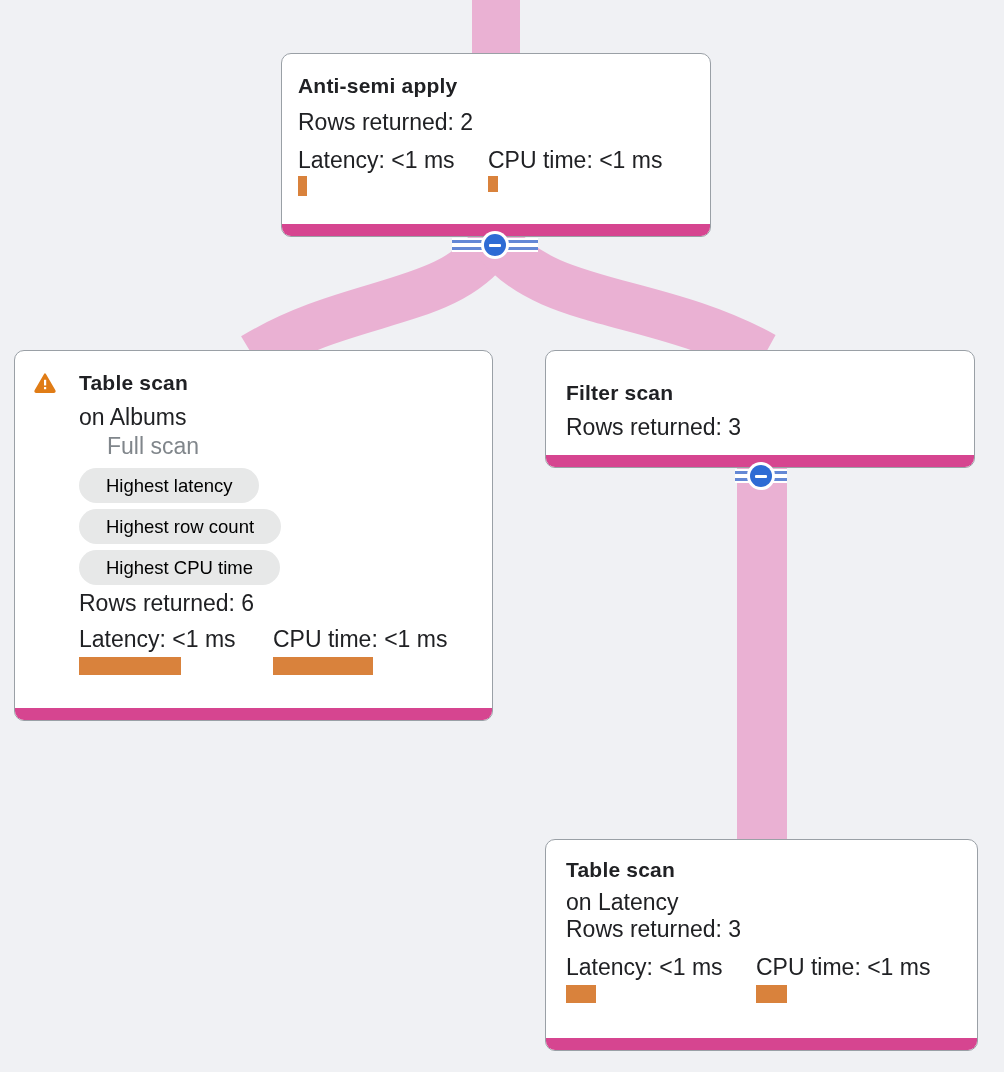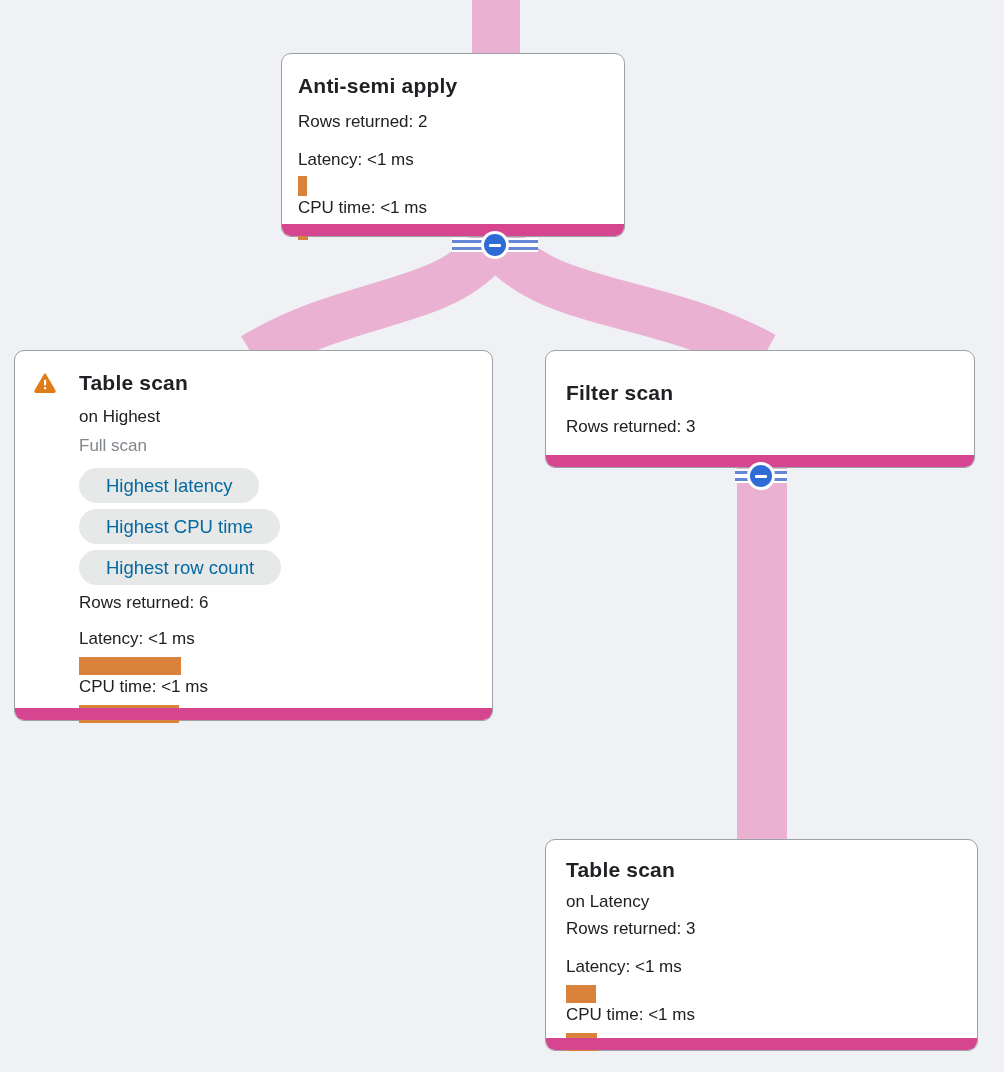--- a/index.html
+++ b/index.html
@@ -24,35 +24,35 @@
   }
   .card-accent{
     position:absolute;left:0;right:0;bottom:0;height:12px;
     background:#d64590;
     border-radius:0 0 9px 9px;
   }
   .node-title{
     font-size:21px;font-weight:bold;letter-spacing:.2px;
     line-height:28px;color:#202124;
   }
-  .node-line{font-size:17px;line-height:24px;color:#202124;}
+  .node-line{font-size:23px;line-height:24px;color:#202124;}
   .muted{color:#80868b;}
   .header-row{display:flex;align-items:center;gap:23px;}
   .warn{width:22px;height:22px;flex:0 0 22px;}
 
   .chips{margin-top:10px;}
   .chip{
     display:table;
-    background:#e7e8e8;color:#0369a1;
+    background:#e7e8e8;color:#000000;
     font-size:18.5px;line-height:35px;height:35px;
     padding:0 27px;border-radius:18px;
     margin-bottom:6px;white-space:nowrap;
   }
 
-  .stats-row{display:flex;flex-direction:column;}
+  .stats-row{display:flex;}
   .stat-col{width:190px;flex:0 0 auto;}
   .stat-col.wide{width:194px;}
   .stat-bar{height:18px;background:#d9823c;margin-top:6px;}
 
   .collapse-btn{
     position:absolute;z-index:3;cursor:pointer;
   }
   .rail{
     position:absolute;top:8px;height:14px;left:0;right:0;
     background:linear-gradient(
@@ -80,21 +80,21 @@
 
 <div id="canvas">
 
   <svg id="edges" width="1004" height="1072">
     <rect x="472" y="0" width="48" height="56" fill="#eab1d3"></rect>
     <path d="M495 240 C 450 308, 352 296, 253 356" stroke="#eab1d3" stroke-width="46" fill="none"></path>
     <path d="M495 240 C 545 308, 655 296, 764 356" stroke="#eab1d3" stroke-width="48" fill="none"></path>
     <rect x="737" y="466" width="50" height="376" fill="#eab1d3"></rect>
   </svg>
 
-  <div class="node-card" style="left:281px;top:53px;width:344px;height:184px;padding:18px 16px 0;">
+  <div class="node-card" style="left:281px;top:53px;width:430px;height:184px;padding:18px 16px 0;">
     <div class="node-title">Anti-semi apply</div>
     <div class="node-line" style="margin-top:10px;">Rows returned: 2</div>
     <div class="stats-row" style="margin-top:14px;">
       <div class="stat-col">
         <div class="node-line">Latency: &lt;1 ms</div>
         <div class="stat-bar" style="width:9px;margin-top:4px;height:20px;"></div>
       </div>
       <div class="stat-col">
         <div class="node-line">CPU time: &lt;1 ms</div>
         <div class="stat-bar" style="width:10px;margin-top:4px;height:16px;"></div>
@@ -115,26 +115,26 @@
   <div class="node-card" style="left:14px;top:350px;width:479px;height:371px;padding:18px 16px 0 19px;">
     <div class="header-row">
       <svg class="warn" viewBox="0 0 24 24">
         <path d="M12 2.5 L22.5 20.5 Q23 21.8 21.5 21.8 L2.5 21.8 Q1 21.8 1.5 20.5 Z" fill="#e07c16" stroke="#e07c16" stroke-width="2" stroke-linejoin="round"></path>
         <rect x="10.9" y="8.5" width="2.4" height="6.2" fill="#ffffff"></rect>
         <rect x="10.9" y="16.4" width="2.4" height="2.4" fill="#ffffff"></rect>
       </svg>
       <div class="node-title">Table scan</div>
     </div>
     <div style="margin-left:45px;">
-      <div class="node-line" style="margin-top:8px;">on Highest</div>
-      <div class="node-line muted" style="margin-top:5px;">Full scan</div>
+      <div class="node-line" style="margin-top:8px;">on Albums</div>
+      <div class="node-line muted" style="margin-top:5px;margin-left:28px;">Full scan</div>
       <div class="chips">
         <div class="chip">Highest latency</div>
+        <div class="chip">Highest row count</div>
         <div class="chip">Highest CPU time</div>
-        <div class="chip">Highest row count</div>
       </div>
       <div class="node-line" style="margin-top:5px;">Rows returned: 6</div>
       <div class="stats-row" style="margin-top:12px;">
         <div class="stat-col wide">
           <div class="node-line">Latency: &lt;1 ms</div>
           <div class="stat-bar" style="width:102px;"></div>
         </div>
         <div class="stat-col wide">
           <div class="node-line">CPU time: &lt;1 ms</div>
           <div class="stat-bar" style="width:100px;"></div>

